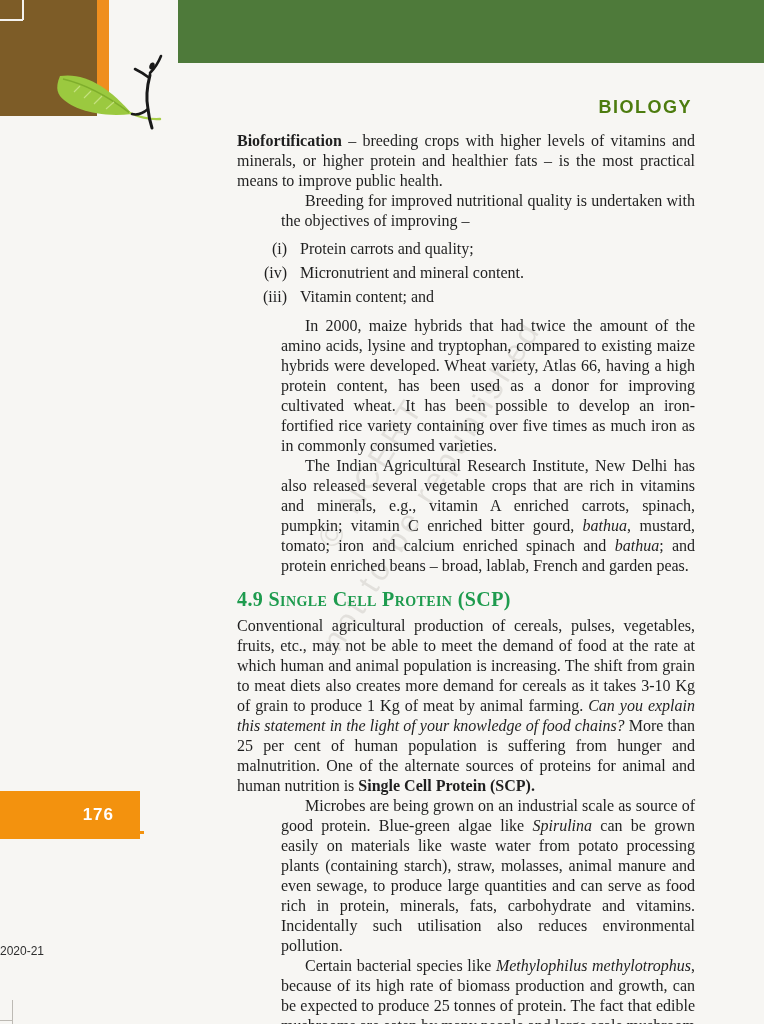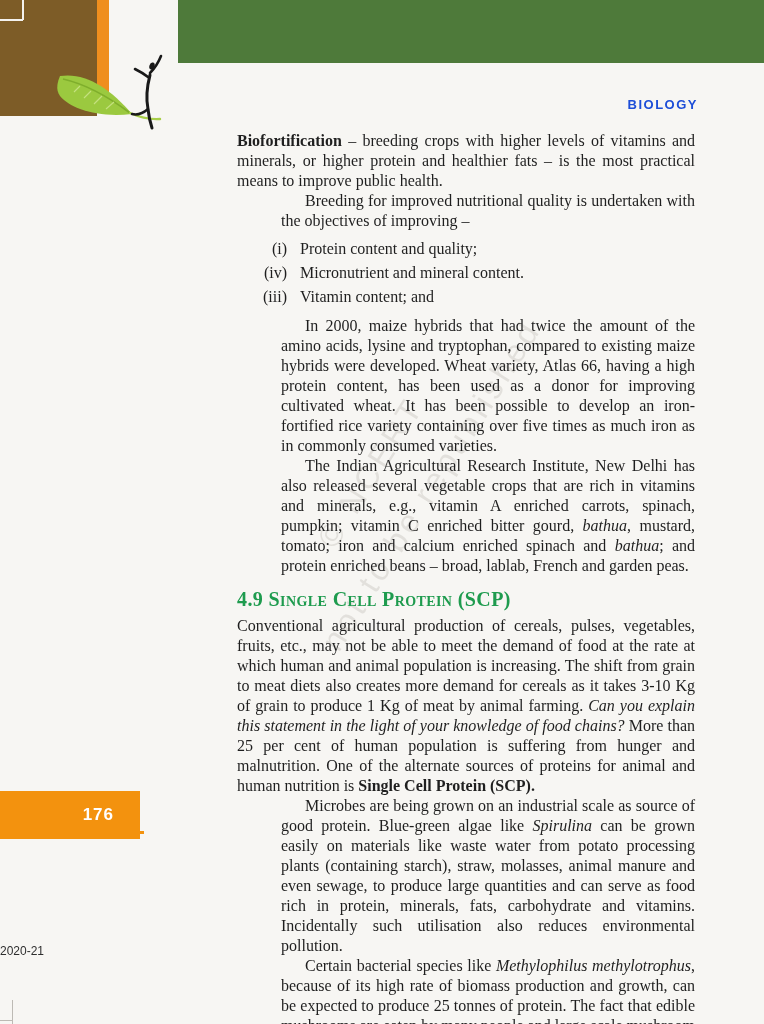--- a/index.html
+++ b/index.html
@@ -12,23 +12,23 @@
     color:#1f1f1f;
   }
   
   .green-band{position:absolute;top:0;left:178px;right:0;height:63px;background:#4e7a3a;}
   .brown-block{position:absolute;top:0;left:0;width:97px;height:116px;background:#7d5c27;}
   .corner-mark-h{position:absolute;top:19px;left:0;width:23px;height:2px;background:#f4f2ee;}
   .corner-mark-v{position:absolute;top:0;left:22px;width:2px;height:20px;background:#f4f2ee;}
   .orange-stripe{position:absolute;top:0;left:97px;width:12px;height:113px;background:#ef8e1e;}
   .logo-svg{position:absolute;left:30px;top:50px;width:150px;height:90px;}
   .biology-label{
-    position:absolute;top:97px;right:66px;
+    position:absolute;top:97px;right:72px;
     font-family:"Liberation Sans","DejaVu Sans",sans-serif;
-    font-size:13px;letter-spacing:1.5px;color:#1d4ed8;font-weight:bold;
+    font-size:18px;letter-spacing:1.5px;color:#4d7c0f;font-weight:bold;
   }
   
   .watermark{
     position:absolute;left:225px;top:430px;width:340px;
     transform:rotate(-58deg);
     text-align:center;
     font-family:"Liberation Sans","DejaVu Sans",sans-serif;
     font-size:32px;letter-spacing:4px;line-height:58px;
     color:rgba(125,118,105,0.17);
     pointer-events:none;white-space:nowrap;
@@ -109,21 +109,21 @@
     <div>not to be republished</div>
   </div>
 
   <main class="content">
 
     <p class="para"><span class="bold">Biofortification</span><span> – breeding crops with higher levels of vitamins and minerals, or higher protein and healthier fats – is the most practical means to improve public health.</span></p>
 
     <p class="para indent">Breeding for improved nutritional quality is undertaken with the objectives of improving –</p>
 
     <ol class="obj-list">
-      <li class="obj-item"><span class="num">(i)</span><span class="txt">Protein content and quality;</span></li>
+      <li class="obj-item"><span class="num">(i)</span><span class="txt">Protein carrots and quality;</span></li>
       <li class="obj-item"><span class="num">(iv)</span><span class="txt">Micronutrient and mineral content.</span></li>
       <li class="obj-item"><span class="num">(iii)</span><span class="txt">Vitamin content; and</span></li>
     </ol>
 
     <p class="para indent">In 2000, maize hybrids that had twice the amount of the amino acids, lysine and tryptophan, compared to existing maize hybrids were developed. Wheat variety, Atlas 66, having a high protein content, has been used as a donor for improving cultivated wheat.  It has been possible to develop an iron-fortified rice variety containing over five times as much iron as in commonly consumed varieties.</p>
 
     <p class="para indent"><span>The Indian Agricultural Research Institute, New Delhi has also released several vegetable crops that are rich in vitamins and minerals, e.g., vitamin A enriched carrots, spinach, pumpkin; vitamin C enriched bitter gourd, </span><span class="italic">bathua</span><span>, mustard, tomato; iron and calcium enriched spinach and </span><span class="italic">bathua</span><span>; and protein enriched beans – broad, lablab, French and garden peas.</span></p>
 
     <h2 class="section-heading">4.9 Single Cell Protein (SCP)</h2>
 

